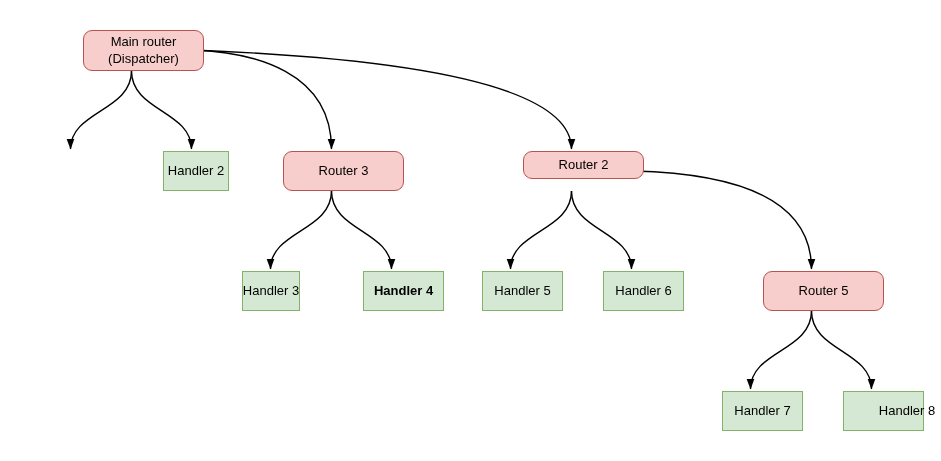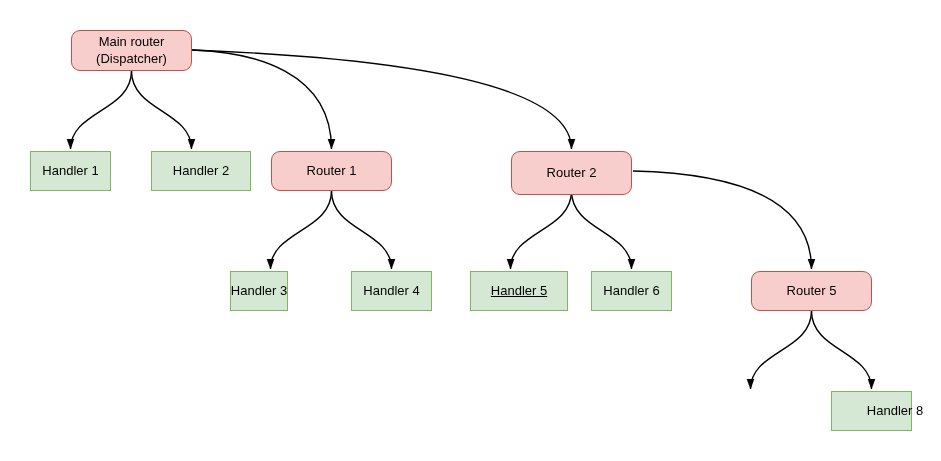--- a/index.html
+++ b/index.html
@@ -33,20 +33,21 @@
     box-sizing: border-box;
     display: flex;
     flex-direction: column;
     align-items: center;
     justify-content: center;
     font-size: 13px;
     line-height: 1.3;
     color: var(--text, #000000);
     text-align: center;
     white-space: nowrap;
+    margin-left: 12px;
   }
   .node.router {
     background: var(--router-fill, #f8cecc);
     border: 1.4px solid var(--router-border, #b85450);
     border-radius: 9px;
   }
   .node.handler {
     background: var(--handler-fill, #d5e8d4);
     border: 1.4px solid var(--handler-border, #82b366);
     border-radius: 0;
@@ -74,54 +75,54 @@
     <path class="edge" marker-end="url(#arrow)" d="M 633 171 C 720 173 811.5 192 811.5 269"></path>
     <path class="edge" marker-end="url(#arrow)" d="M 811.5 311 C 811.5 351 750.5 351 750.5 389"></path>
     <path class="edge" marker-end="url(#arrow)" d="M 811.5 311 C 811.5 351 871.5 351 871.5 389"></path>
   </svg>
 
   <div class="node router" style="left:71px; top:30px; width:121px; height:41px;">
     <span>Main router</span>
     <span>(Dispatcher)</span>
   </div>
 
-  <div class="node handler" style="left:30px; top:151px; width:81px; height:40px;">
-    <span>Handler 1</span>
-  </div>
 
-  <div class="node handler" style="left:151px; top:151px; width:100px; height:40px;">
+  <div class="node handler" style="left:151px; top:151px; width:66px; height:40px;">
     <span>Handler 2</span>
   </div>
 
   <div class="node router" style="left:271px; top:151px; width:121px; height:40px;">
-    <span>Router 1</span>
+    <span>Router 3</span>
   </div>
 
-  <div class="node router" style="left:511px; top:151px; width:121px; height:44px;">
+  <div class="node router" style="left:511px; top:151px; width:121px; height:28px;">
     <span>Router 2</span>
   </div>
 
   <div class="node handler" style="left:230px; top:271px; width:58px; height:40px;">
     <span>Handler 3</span>
   </div>
 
-  <div class="node handler" style="left:351px; top:271px; width:81px; height:40px;">
+  <div class="node handler" style="left:351px; top:271px; width:81px; height:40px;font-weight:bold;">
     <span>Handler 4</span>
   </div>
 
-  <div class="node handler" style="left:470px; top:271px; width:98px; height:40px;text-decoration:underline;">
+  <div class="node handler" style="left:470px; top:271px; width:81px; height:40px;">
     <span>Handler 5</span>
   </div>
 
   <div class="node handler" style="left:591px; top:271px; width:81px; height:40px;">
     <span>Handler 6</span>
   </div>
 
   <div class="node router" style="left:751px; top:271px; width:121px; height:40px;">
     <span>Router 5</span>
   </div>
 
+  <div class="node handler" style="left:710px; top:391px; width:81px; height:40px;">
+    <span>Handler 7</span>
+  </div>
 
   <div class="node handler" style="left:831px; top:391px; width:81px; height:40px;padding-left:47px;">
     <span>Handler 8</span>
   </div>
 
 </div>
 
 </body></html>

